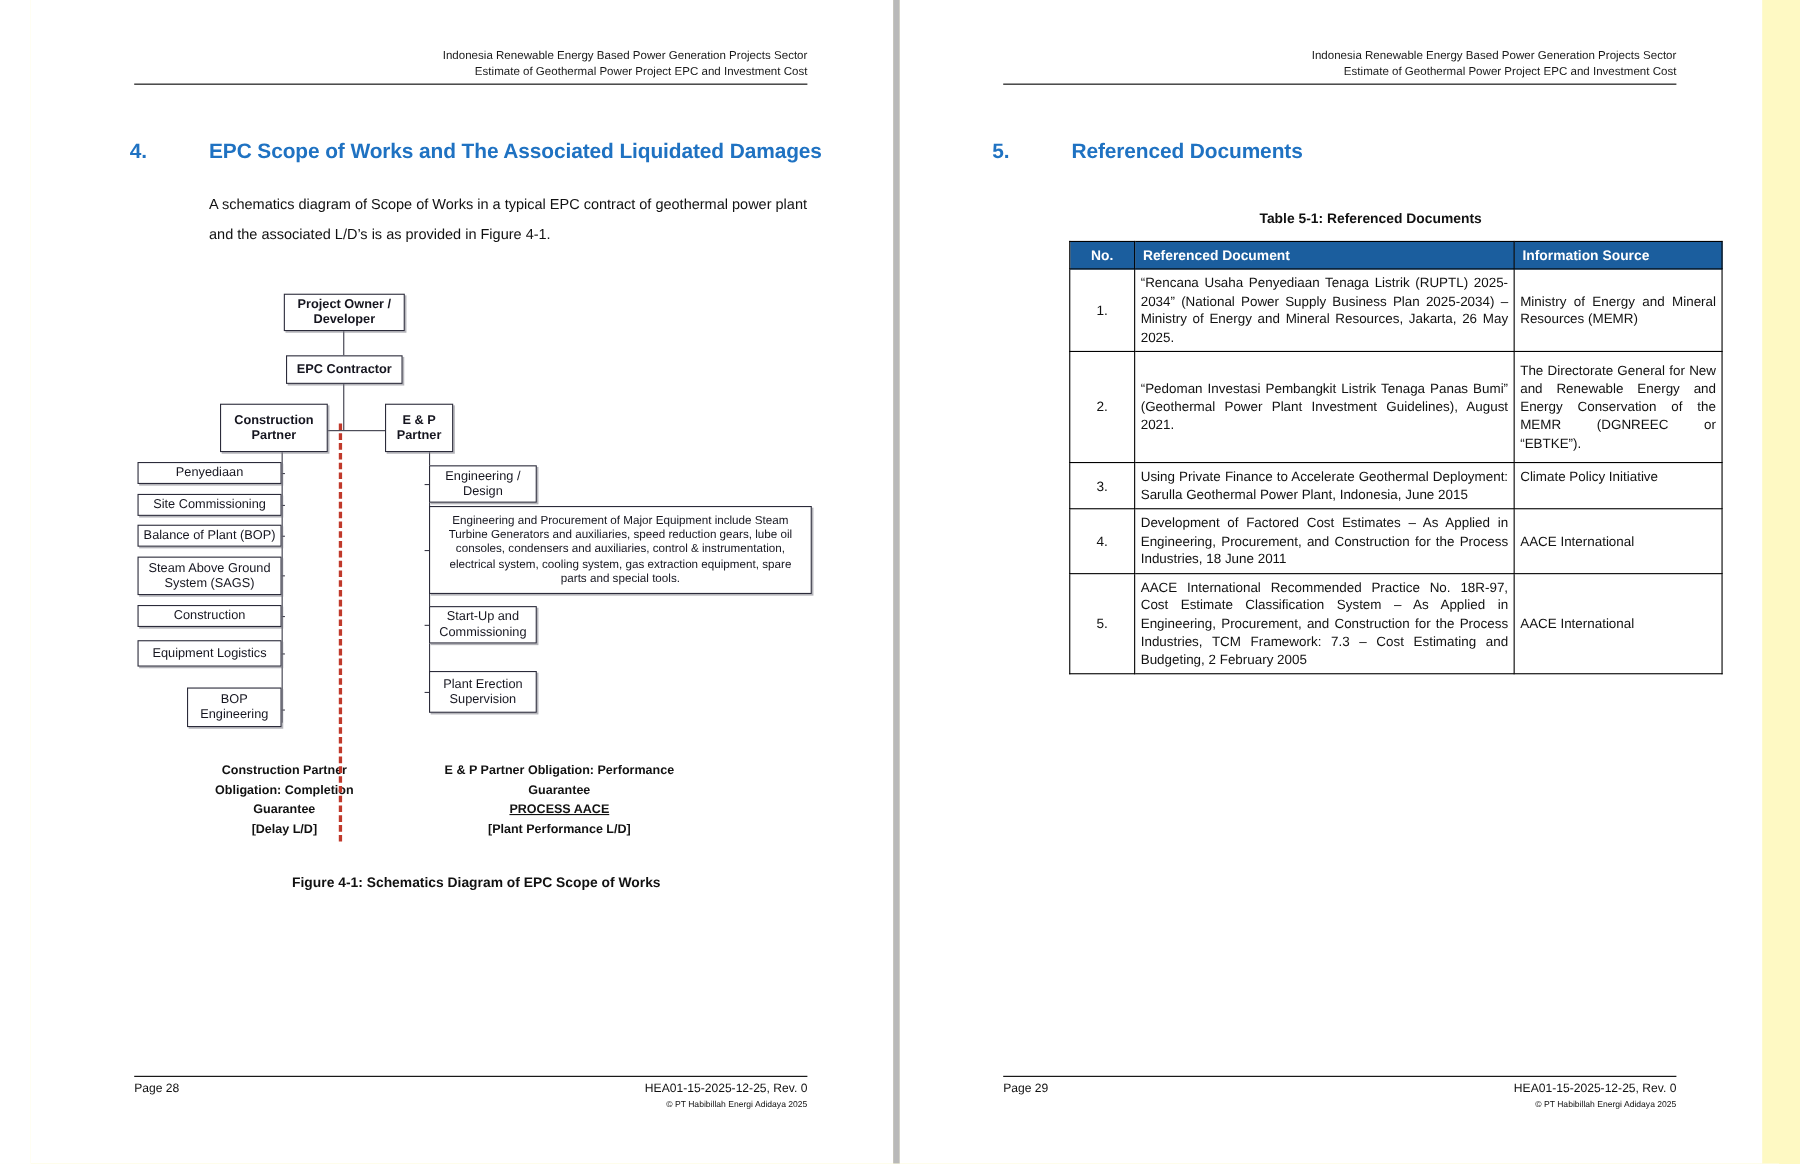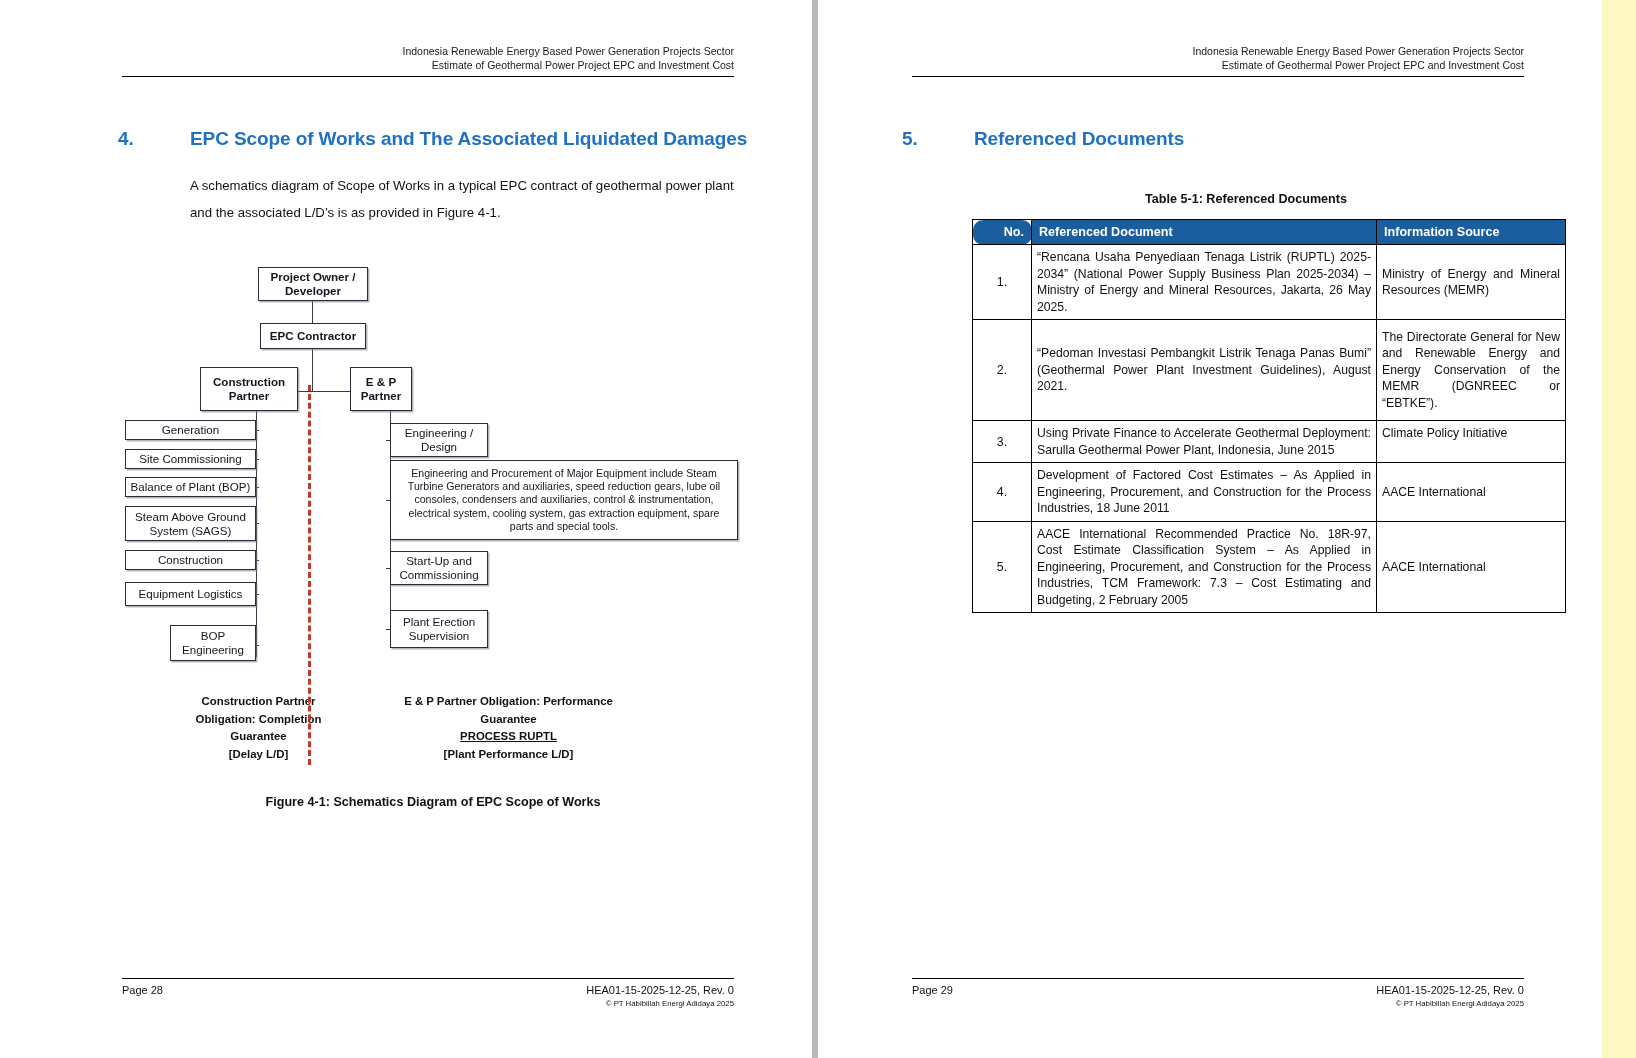--- a/index.html
+++ b/index.html
@@ -168,21 +168,21 @@
     padding: 4px 5px;
   }
   table.ref thead th {
     background: #1b5e9e;
     color: #ffffff;
     font-weight: bold;
     text-align: left;
     font-size: 12.6px;
     padding: 5px 7px;
   }
-  table.ref th.c-no { width: 44px; text-align: right; border-radius: 10px; }
+  table.ref th.c-no { width: 44px; text-align: center; }
   table.ref th.c-doc { width: 330px; }
   table.ref th.c-src { width: 174px; }
   td.no { text-align: center; vertical-align: top; padding-top: 6px; font-size: 12.4px;}
   td.doc { text-align: justify; text-align-last: left; line-height: 16.5px; }
   td.src { text-align: justify; text-align-last: left; line-height: 16.5px; }
   td.doc.mid { vertical-align: middle; }
 
   
   .ftr-rule {
     position: absolute;
@@ -246,21 +246,21 @@
       <div class="line hline" style="left:130px; top:136px; width:130px;"></div>
 
       <div class="nodebox bold" style="left:82px; top:112px; width:98px; height:44px;">Construction Partner</div>
 
       <div class="nodebox bold" style="left:232px; top:112px; width:62px; height:44px;">E &amp; P Partner</div>
 
       <div class="dashline" style="left:190px; top:130px; height:380px;"></div>
 
       <div class="line vline" style="left:138px; top:156px; height:246px;"></div>
 
-      <div class="nodebox" style="left:7px; top:165px; width:131px; height:20px;">Generation</div>
+      <div class="nodebox" style="left:7px; top:165px; width:131px; height:20px;">Penyediaan</div>
       <div class="line hline" style="left:131px; top:175px; width:10px;"></div>
 
       <div class="nodebox" style="left:7px; top:194px; width:131px; height:20px;">Site Commissioning</div>
       <div class="line hline" style="left:131px; top:204px; width:10px;"></div>
 
       <div class="nodebox" style="left:7px; top:222px; width:131px; height:20px;">Balance of Plant (BOP)</div>
       <div class="line hline" style="left:131px; top:232px; width:10px;"></div>
 
       <div class="nodebox" style="left:7px; top:251px; width:131px; height:35px;">Steam Above Ground System (SAGS)</div>
       <div class="line hline" style="left:131px; top:268px; width:10px;"></div>
@@ -291,21 +291,21 @@
       <div class="obl" style="left:18px; top:438px; width:245px;">
         <div>Construction Partner</div>
         <div>Obligation: Completion</div>
         <div>Guarantee</div>
         <div>[Delay L/D]</div>
       </div>
 
       <div class="obl" style="left:248px; top:438px; width:285px;">
         <div>E &amp; P Partner Obligation: Performance</div>
         <div>Guarantee</div>
-        <div style="text-decoration:underline;">PROCESS RUPTL</div>
+        <div style="text-decoration:underline;">PROCESS AACE</div>
         <div>[Plant Performance L/D]</div>
       </div>
     </div>
 
     <div class="fig-caption">Figure 4-1: Schematics Diagram of EPC Scope of Works</div>
 
     <div class="ftr-rule"></div>
     <div class="ftr-left">Page 28</div>
     <div class="ftr-right">HEA01-15-2025-12-25, Rev. 0</div>
     <div class="ftr-copy">© PT Habibillah Energi Adidaya 2025</div>

